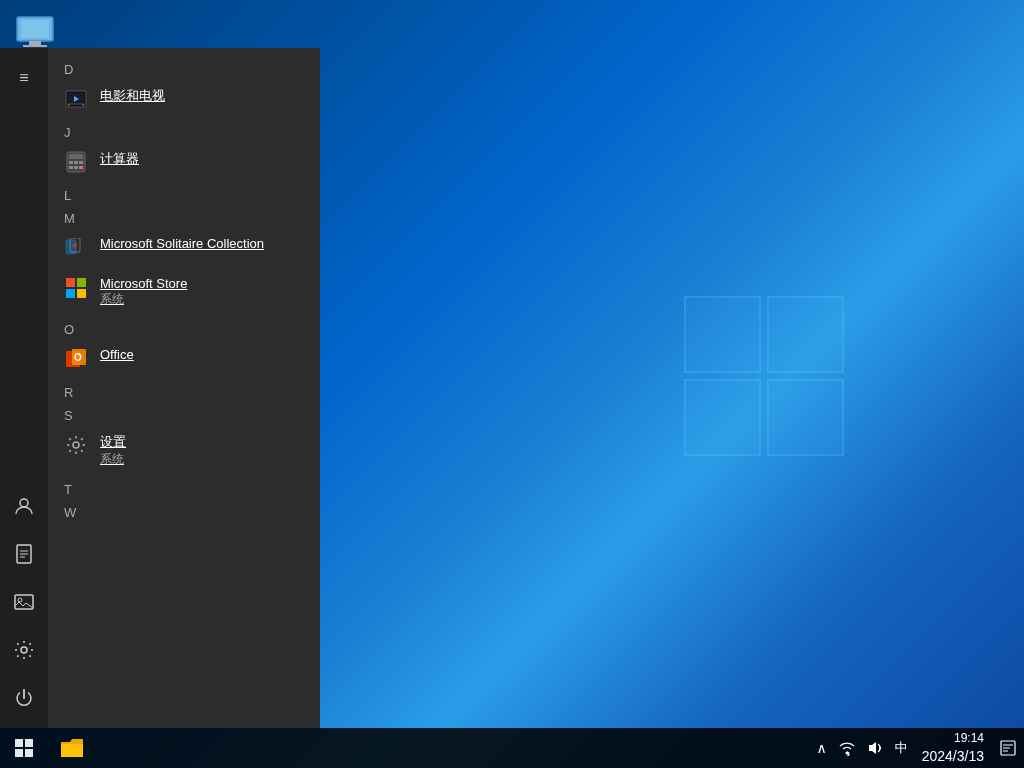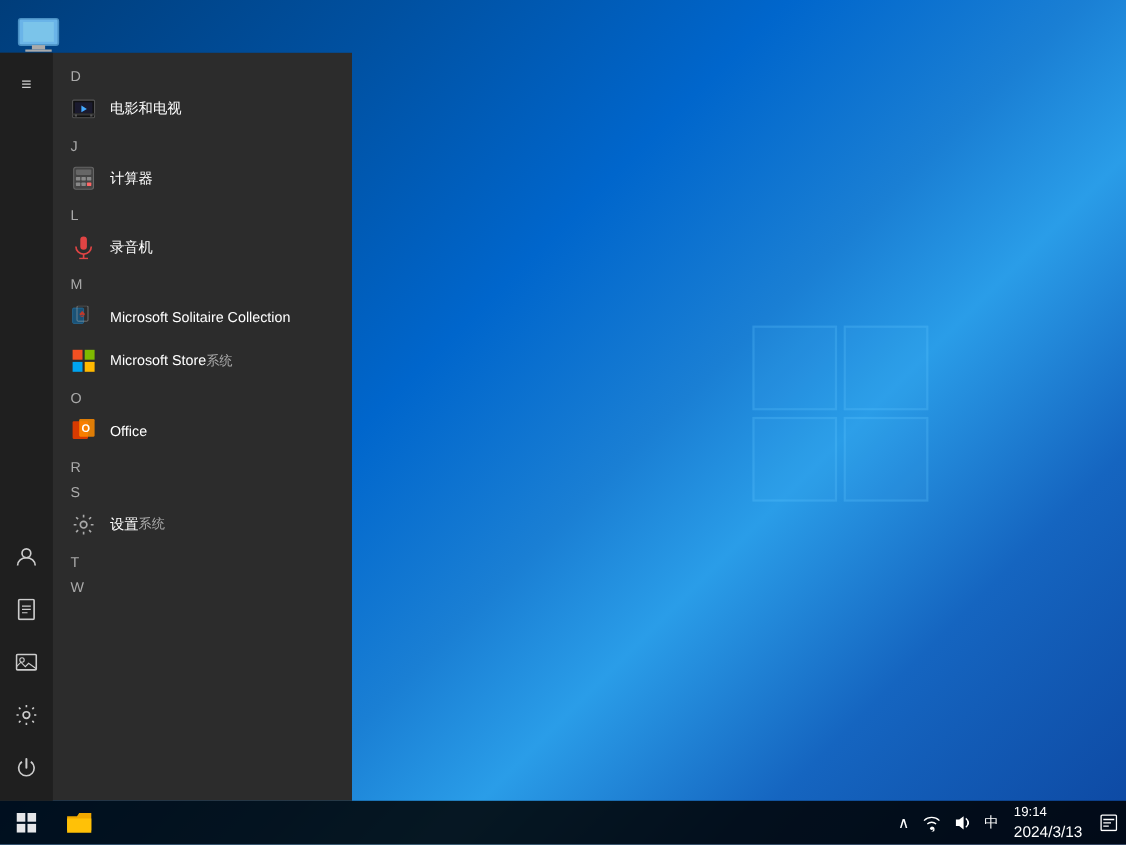--- a/index.html
+++ b/index.html
@@ -87,21 +87,21 @@
       align-items: center;
       justify-content: center;
       cursor: pointer;
       font-size: 14px;
       color: white;
     }
 
     #tray-clock {
       display: flex;
       flex-direction: column;
-      align-items: flex-start;
+      align-items: flex-end;
       justify-content: center;
       padding: 0 8px;
       height: 40px;
       cursor: pointer;
       font-size: 11px;
       line-height: 1.4;
     }
 
     #tray-notification {
       width: 32px;
@@ -169,40 +169,41 @@
 
     .section-letter {
       padding: 6px 16px 2px 16px;
       color: #aaa;
       font-size: 13px;
       font-weight: 500;
     }
 
     .app-item {
       display: flex;
-      align-items: center;
       padding: 8px 16px;
       cursor: pointer;
       color: #fff;
       font-size: 13px;
       gap: 12px;
+      text-decoration: underline;
     }
 
     .app-item .app-icon {
       width: 24px;
       height: 24px;
       display: flex;
       align-items: center;
       justify-content: center;
       flex-shrink: 0;
       font-size: 16px;
     }
 
     .app-item .app-info {
       display: flex;
+      flex-direction: column;
     }
 
     .app-item .app-name {
       font-size: 13px;
       color: #fff;
     }
 
     .app-item .app-sub {
       font-size: 12px;
       color: #aaa;
@@ -330,31 +331,20 @@
             <rect x="13" y="10" width="4" height="3" rx="0.5" fill="#888"></rect>
             <rect x="3" y="15" width="4" height="3" rx="0.5" fill="#888"></rect>
             <rect x="8" y="15" width="4" height="3" rx="0.5" fill="#888"></rect>
             <rect x="13" y="15" width="4" height="3" rx="0.5" fill="#f66"></rect>
           </svg>
         </div>
         <span class="app-name">计算器</span>
       </div>
 
       <div class="section-letter">L</div>
-      <div class="app-item">
-        <div class="app-icon">
-          <svg width="20" height="22" viewBox="0 0 20 22" fill="none">
-            <rect x="7" y="1" width="6" height="12" rx="3" fill="#e04444"></rect>
-            <path d="M3 10a7 7 0 0 0 14 0" stroke="#e04444" stroke-width="1.5" fill="none"></path>
-            <line x1="10" y1="17" x2="10" y2="21" stroke="#e04444" stroke-width="1.5"></line>
-            <line x1="6" y1="21" x2="14" y2="21" stroke="#e04444" stroke-width="1.5"></line>
-          </svg>
-        </div>
-        <span class="app-name">录音机</span>
-      </div>
 
       <div class="section-letter">M</div>
       <div class="app-item">
         <div class="app-icon">
           <svg width="22" height="20" viewBox="0 0 22 20" fill="none">
             <rect x="1" y="2" width="10" height="14" rx="1" fill="#1a5276" stroke="#2980b9" stroke-width="0.5"></rect>
             <rect x="5" y="0" width="10" height="14" rx="1" fill="#white" stroke="#aaa" stroke-width="0.5"></rect>
             <text x="7" y="10" font-size="10" fill="#c0392b">♠</text>
           </svg>
         </div>

